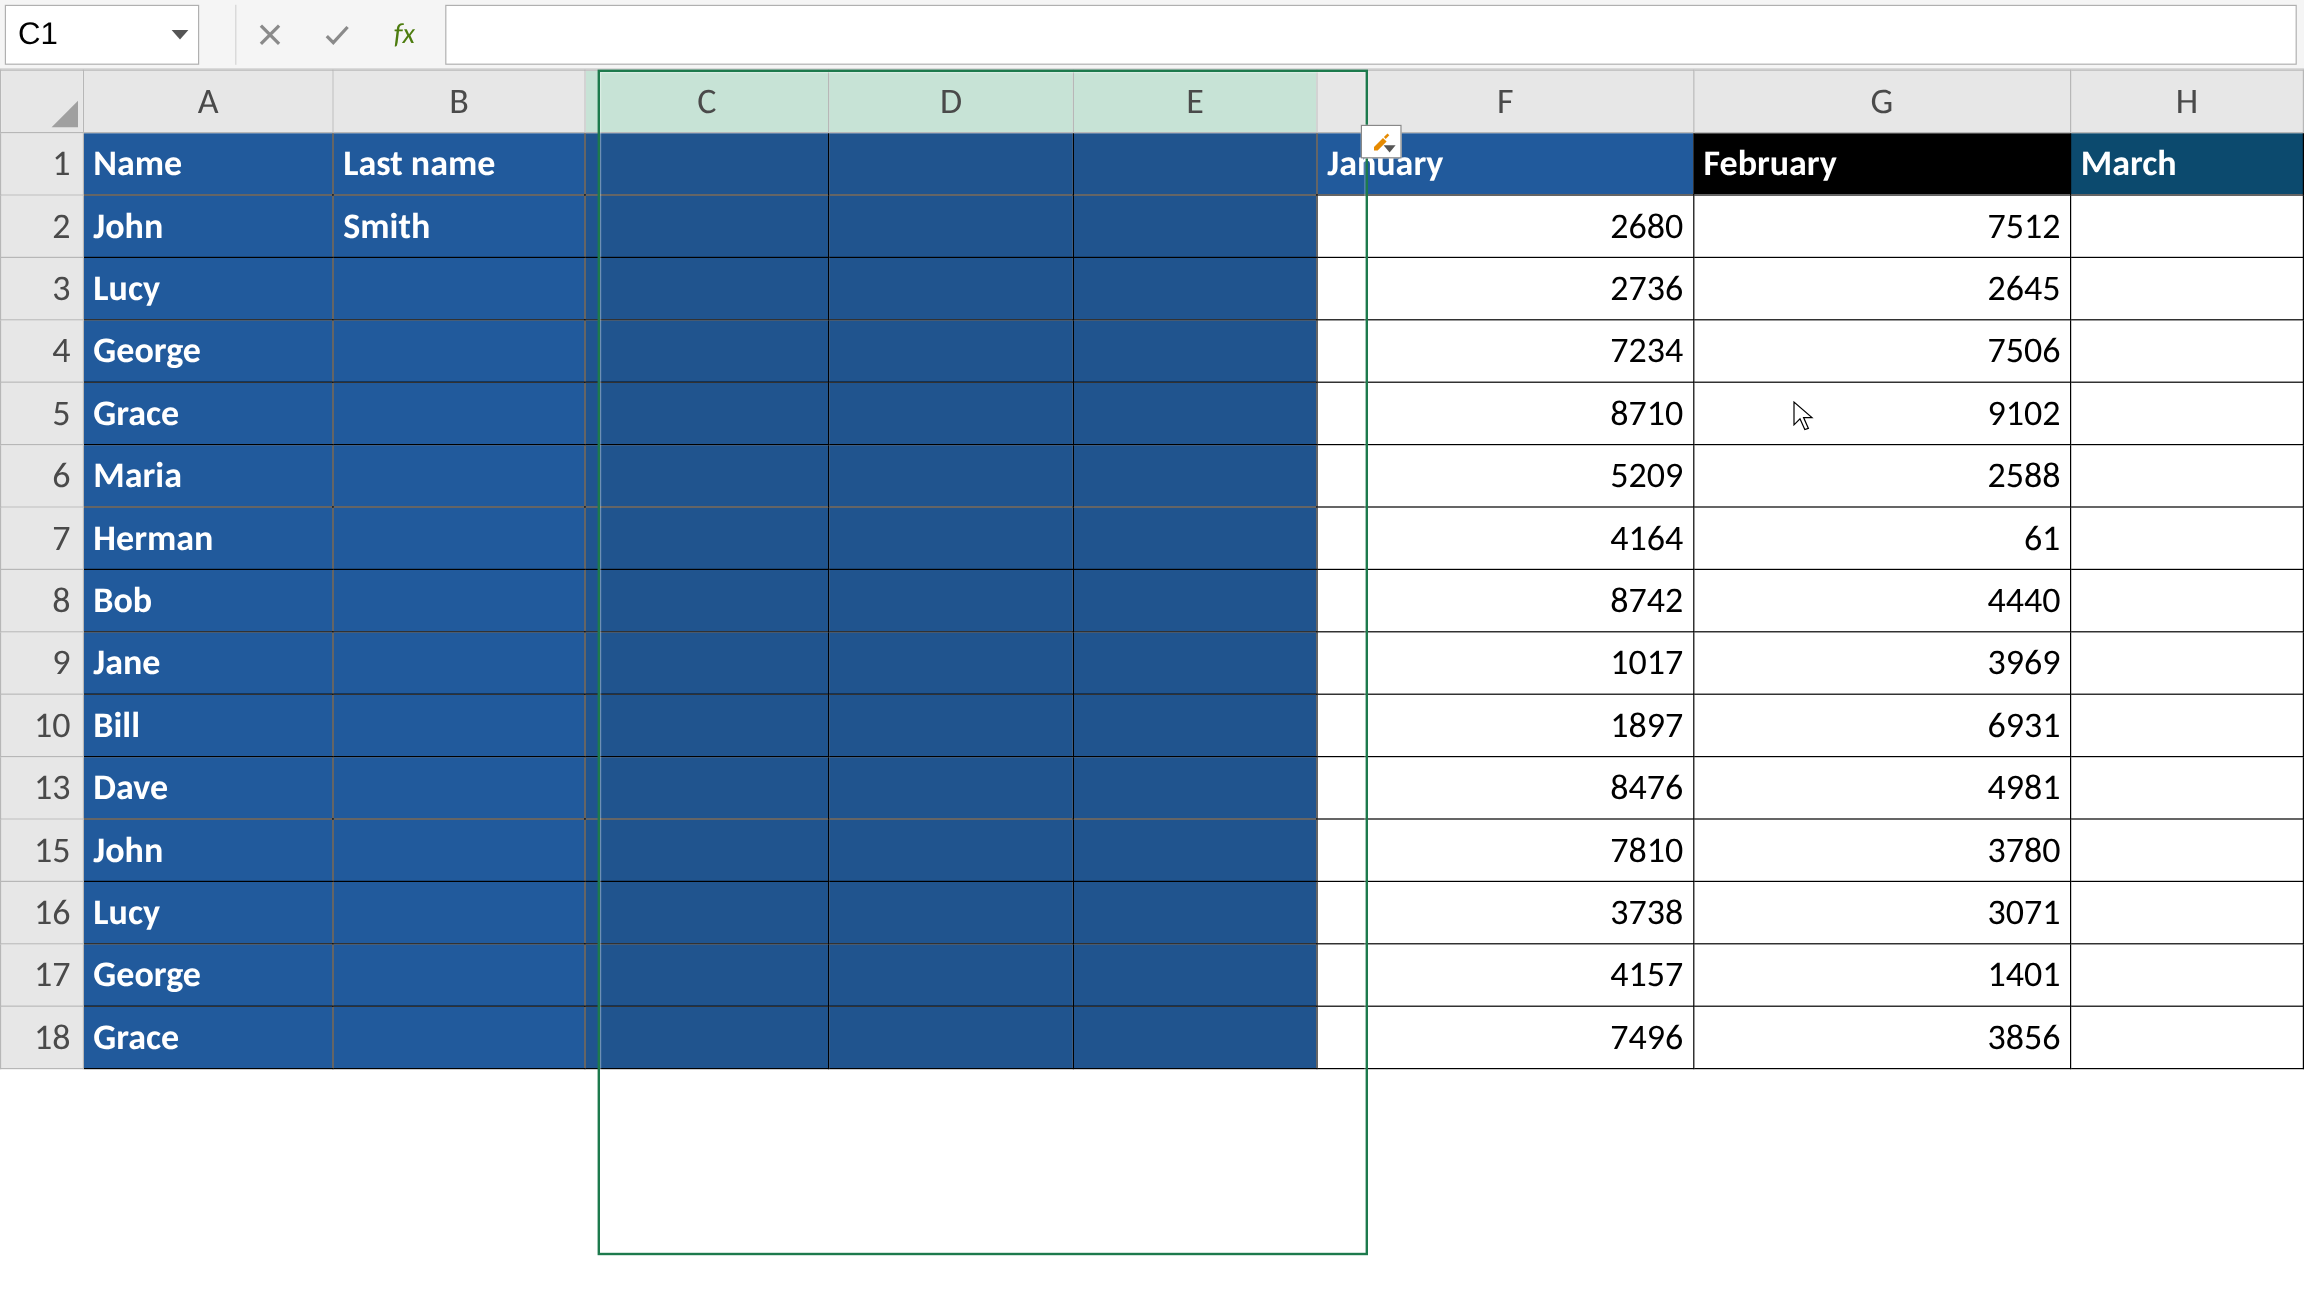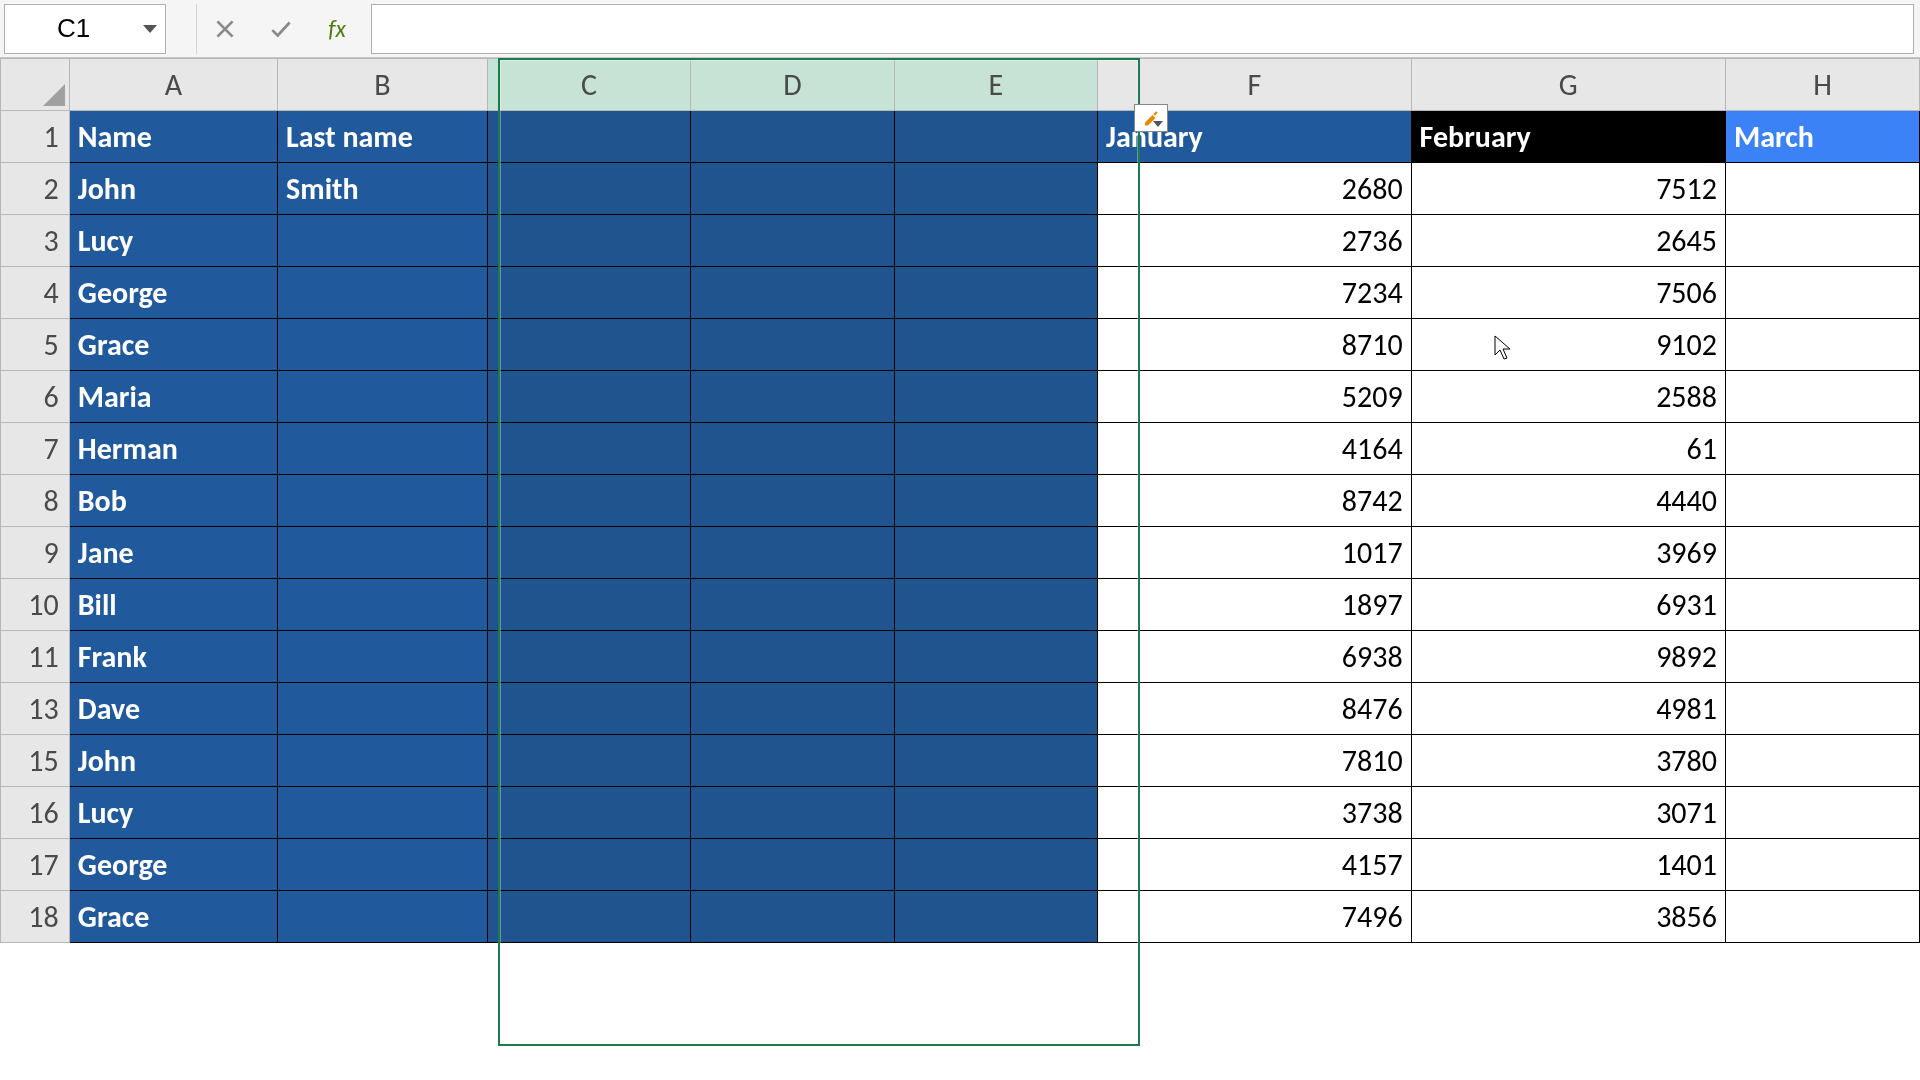--- a/index.html
+++ b/index.html
@@ -14,21 +14,20 @@
     align-items: center;
     position: relative;
   }
   .name-box-wrap {
     width: 162px; height: 50px;
     margin: 4px 0 4px 4px;
     background: #fff;
     border: 1px solid #b0b0b0;
     display: flex; align-items: flex-end;
     position: relative;
-    padding-left: 42px;
   }
   .name-box-input {
     border: none; outline: none;
     width: 120px; height: 100%;
     font-size: 26px; padding-left: 10px;
     background: transparent;
   }
   .name-box-chevron {
     position: absolute; right: 8px; top: 50%; transform: translateY(-50%);
     width: 0; height: 0;
@@ -210,21 +209,21 @@
       <tbody>
         <tr style="height: 52px;">
           <th class="rowhdr">1</th>
           <td class="blue txt header">Name</td>
           <td class="blue txt header">Last name</td>
           <td class="blue txt sel header"></td>
           <td class="blue txt sel header"></td>
           <td class="blue txt sel header"></td>
           <td class="blue txt" style="background: rgb(33, 90, 156);">January</td>
           <td class="blue txt" style="background: #000000;">February</td>
-          <td class="blue txt" style="background: #3b82f6;">March</td>
+          <td class="blue txt" style="background: #0c4a6e;">March</td>
         </tr>
         <tr style="height: 52px;">
           <th class="rowhdr">2</th>
           <td class="blue txt">John</td>
           <td class="blue txt">Smith</td>
           <td class="blue txt sel"></td>
           <td class="blue txt sel"></td>
           <td class="blue txt sel"></td>
           <td class="num">2680</td>
           <td class="num">7512</td>
@@ -309,31 +308,20 @@
         </tr>
         <tr style="height: 52px;">
           <th class="rowhdr">10</th>
           <td class="blue txt">Bill</td>
           <td class="blue txt"></td>
           <td class="blue txt sel"></td>
           <td class="blue txt sel"></td>
           <td class="blue txt sel"></td>
           <td class="num">1897</td>
           <td class="num">6931</td>
-          <td class="num"></td>
-        </tr>
-        <tr style="height: 52px;">
-          <th class="rowhdr">11</th>
-          <td class="blue txt">Frank</td>
-          <td class="blue txt"></td>
-          <td class="blue txt sel"></td>
-          <td class="blue txt sel"></td>
-          <td class="blue txt sel"></td>
-          <td class="num">6938</td>
-          <td class="num">9892</td>
           <td class="num"></td>
         </tr>
         <tr style="height: 52px;">
           <th class="rowhdr">13</th>
           <td class="blue txt">Dave</td>
           <td class="blue txt"></td>
           <td class="blue txt sel"></td>
           <td class="blue txt sel"></td>
           <td class="blue txt sel"></td>
           <td class="num">8476</td>

